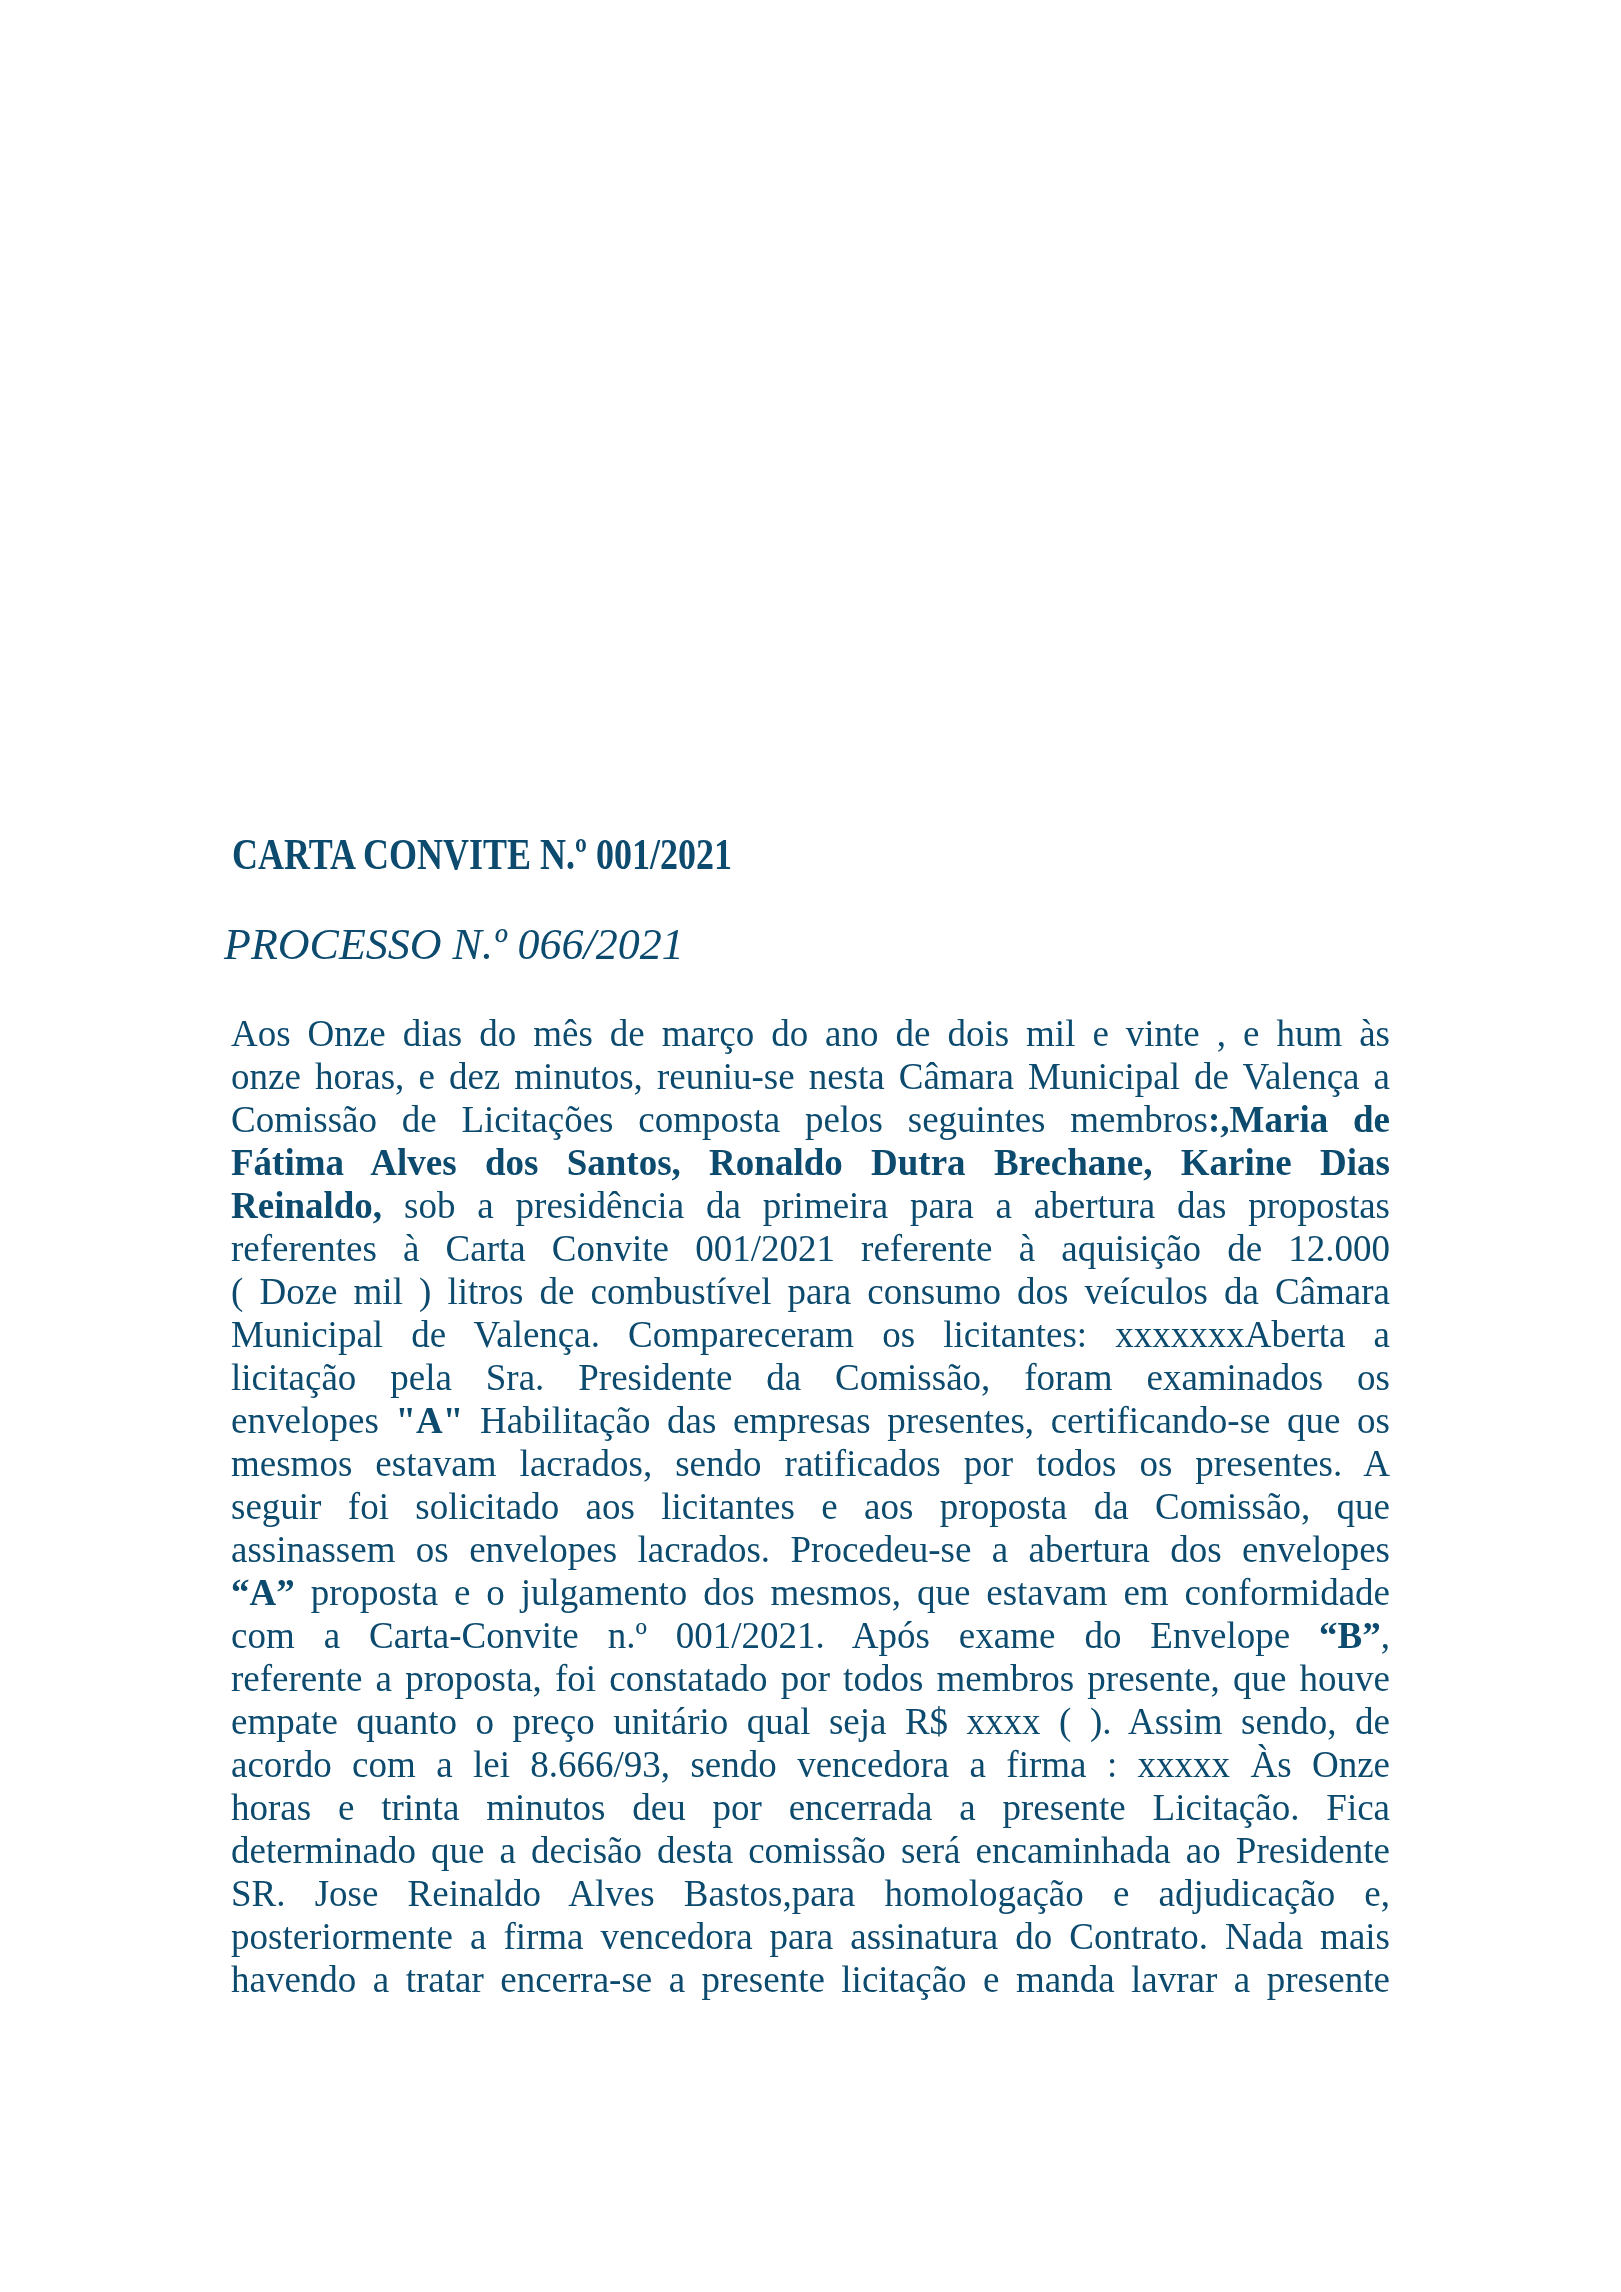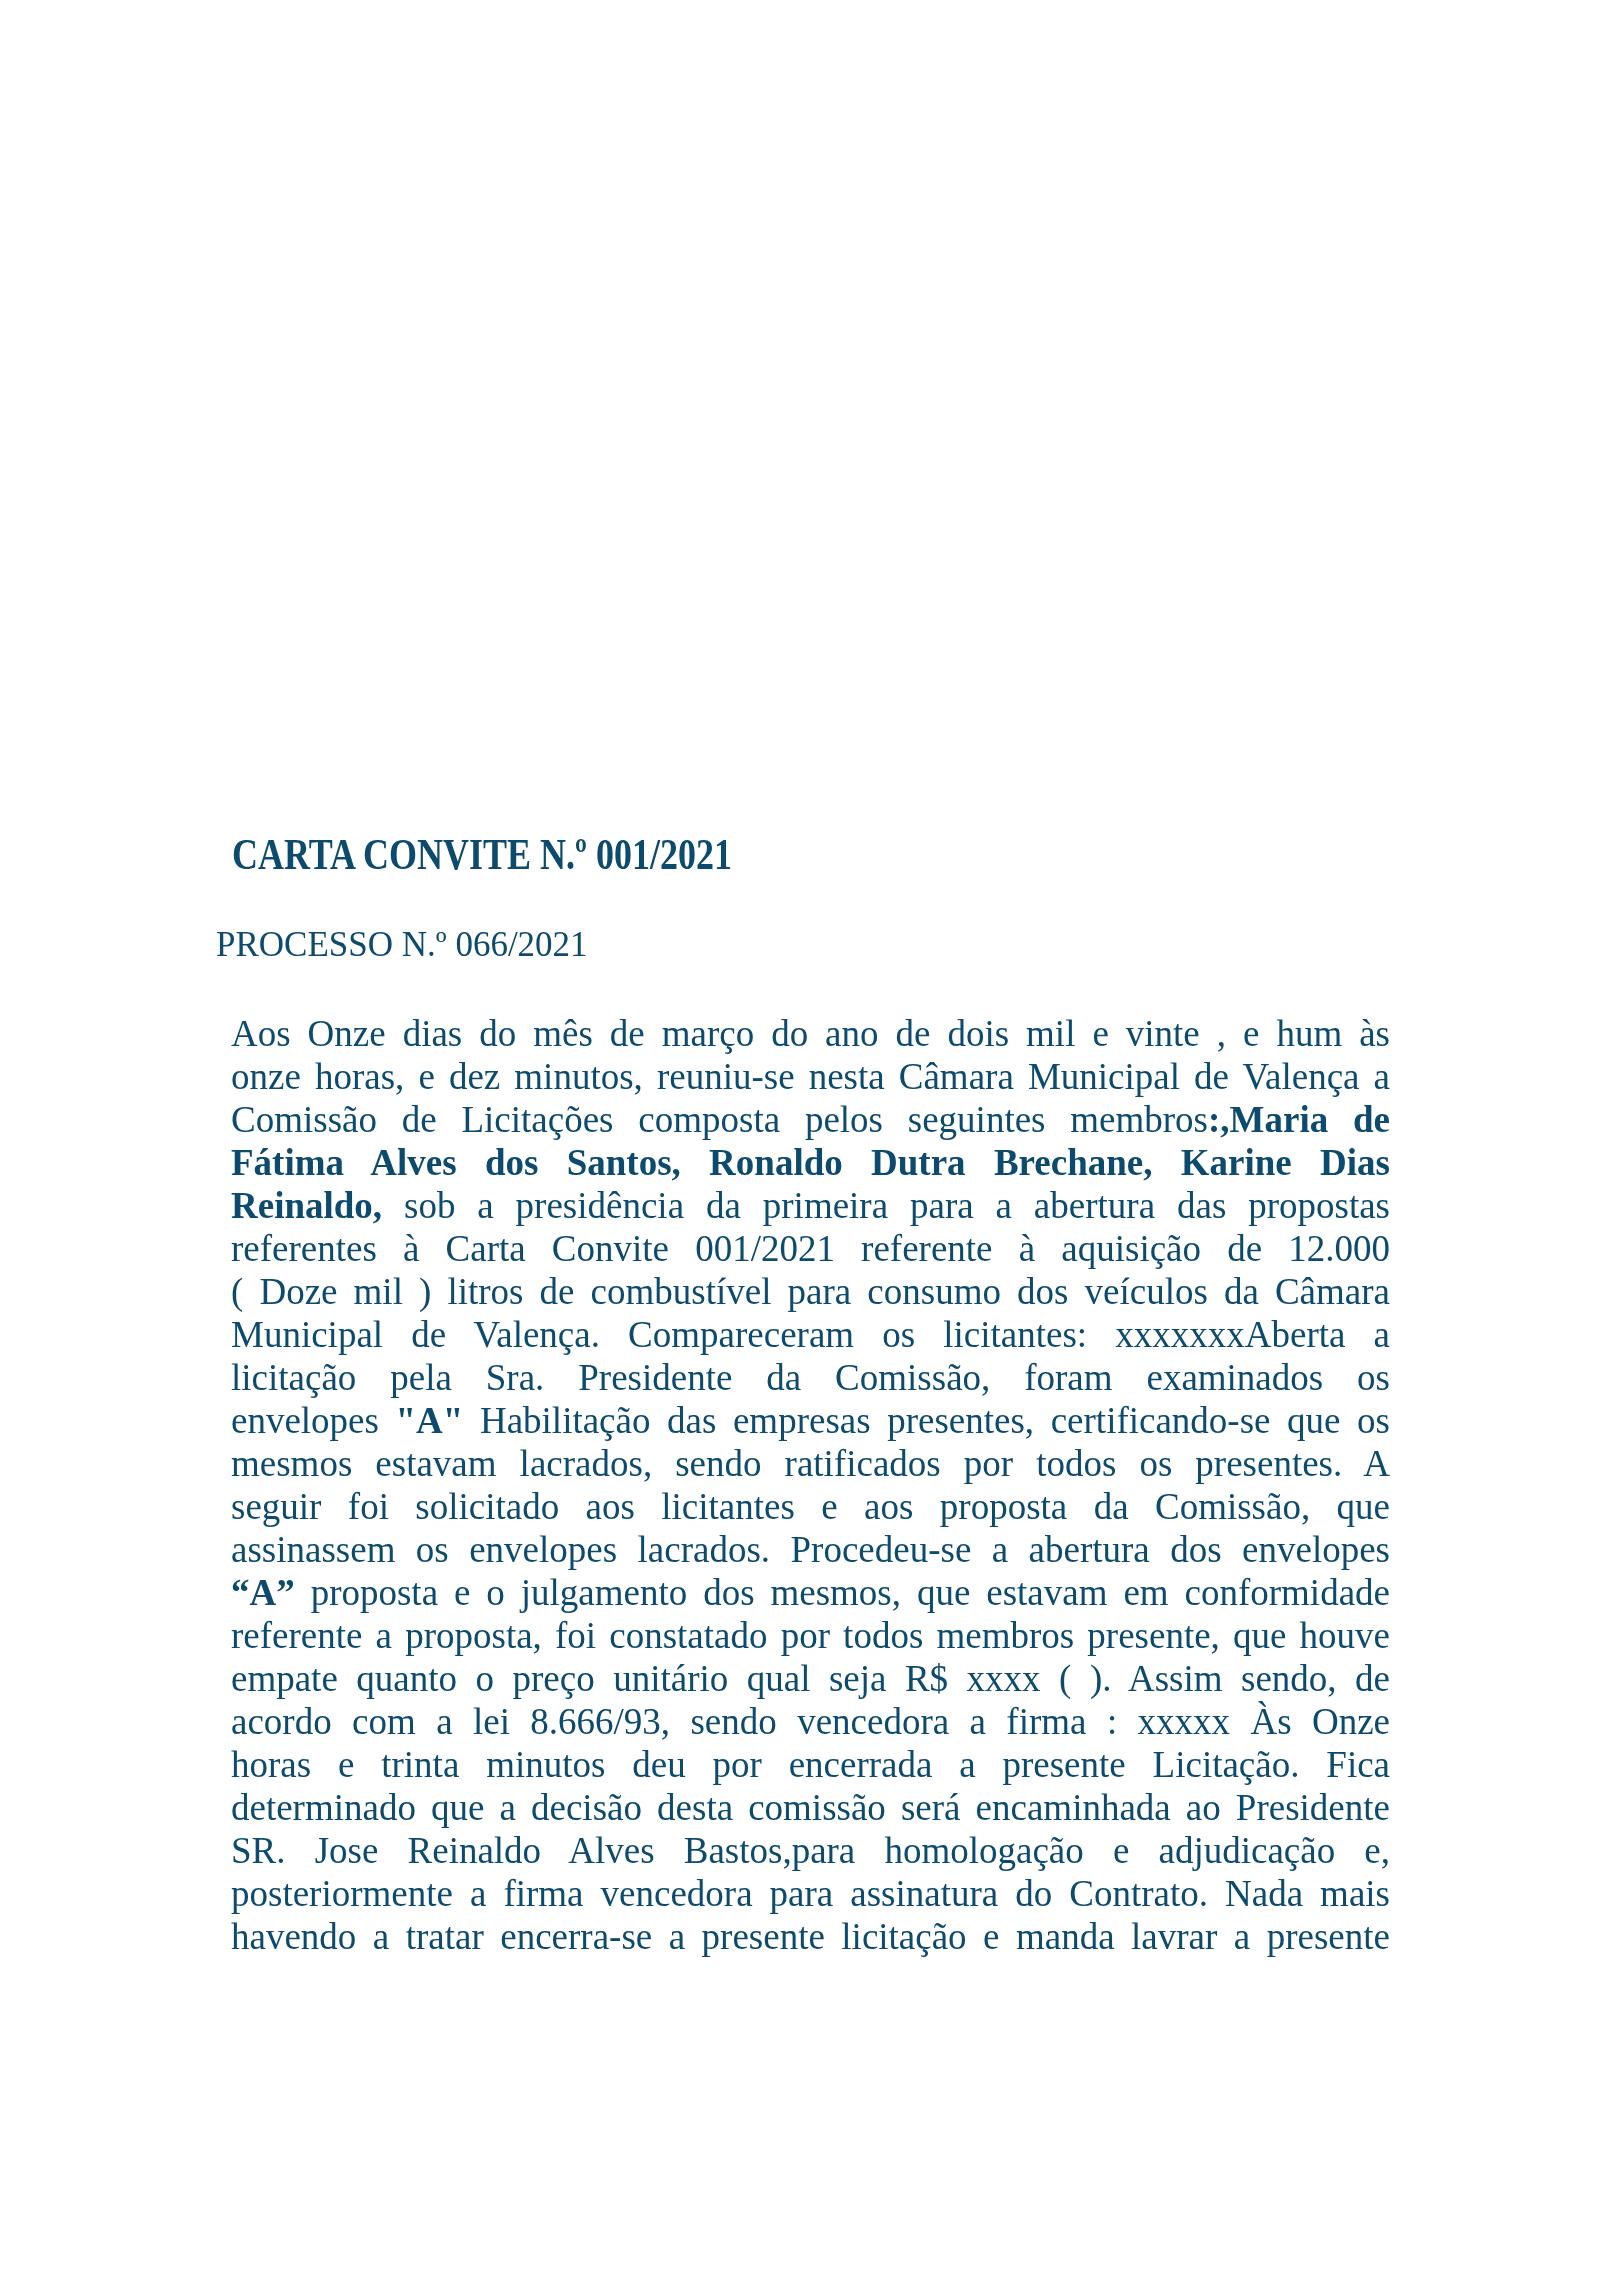--- a/index.html
+++ b/index.html
@@ -24,25 +24,26 @@
     margin: 0;
     font-size: 45px;
     line-height: 51px;
     font-weight: bold;
     white-space: nowrap;
     transform: scaleX(0.80);
     transform-origin: 0 50%;
   }
   .process-number {
     position: absolute;
-    left: 216px;
+    left: 224px;
     top: 923px;
-    font-size: 35px;
+    font-size: 44px;
     line-height: 43px;
     white-space: nowrap;
+    font-style: italic;
   }
   .doc-body {
     position: absolute;
     left: 231px;
     top: 1012px;
     width: 1159px;
   }
   .body-line {
     font-size: 37px;
     line-height: 43px;
@@ -77,20 +78,21 @@
       <div class="body-line"><span class="b">Reinaldo,</span><span>  sob a presidência da primeira para a abertura das propostas</span></div>
       <div class="body-line"><span>referentes à  Carta Convite 001/2021 referente à aquisição de  12.000</span></div>
       <div class="body-line"><span>( Doze mil ) litros  de combustível para consumo dos veículos da Câmara</span></div>
       <div class="body-line"><span>Municipal de Valença. Compareceram os licitantes:    xxxxxxxAberta a</span></div>
       <div class="body-line"><span>licitação pela   Sra. Presidente da Comissão, foram examinados os</span></div>
       <div class="body-line"><span>envelopes </span><span class="b">"A"</span><span> Habilitação das empresas presentes, certificando-se que os</span></div>
       <div class="body-line"><span>mesmos estavam lacrados, sendo ratificados por todos os presentes. A</span></div>
       <div class="body-line"><span>seguir foi solicitado aos licitantes e aos proposta da Comissão, que</span></div>
       <div class="body-line"><span>assinassem os envelopes lacrados. Procedeu-se a abertura dos envelopes</span></div>
       <div class="body-line"><span class="b">“A”</span><span> proposta e o julgamento dos mesmos, que estavam em conformidade</span></div>
+      <div class="body-line"><span>com a Carta-Convite n.º 001/2021.  Após exame do Envelope </span><span class="b">“B”</span><span>,</span></div>
       <div class="body-line"><span>referente a proposta, foi constatado por todos membros presente, que houve</span></div>
       <div class="body-line"><span>empate quanto o preço unitário qual seja R$ xxxx ( ). Assim sendo, de</span></div>
       <div class="body-line"><span>acordo com a lei 8.666/93, sendo  vencedora  a firma :   xxxxx  Às Onze</span></div>
       <div class="body-line"><span>horas e trinta minutos deu por encerrada a presente Licitação. Fica</span></div>
       <div class="body-line"><span>determinado que a decisão desta comissão será encaminhada ao Presidente</span></div>
       <div class="body-line"><span>SR. Jose Reinaldo Alves Bastos,para homologação e adjudicação e,</span></div>
       <div class="body-line"><span>posteriormente a firma vencedora para assinatura do Contrato. Nada mais</span></div>
       <div class="body-line"><span>havendo a tratar encerra-se a presente  licitação e manda lavrar a presente</span></div>
     </div>
 </div>

